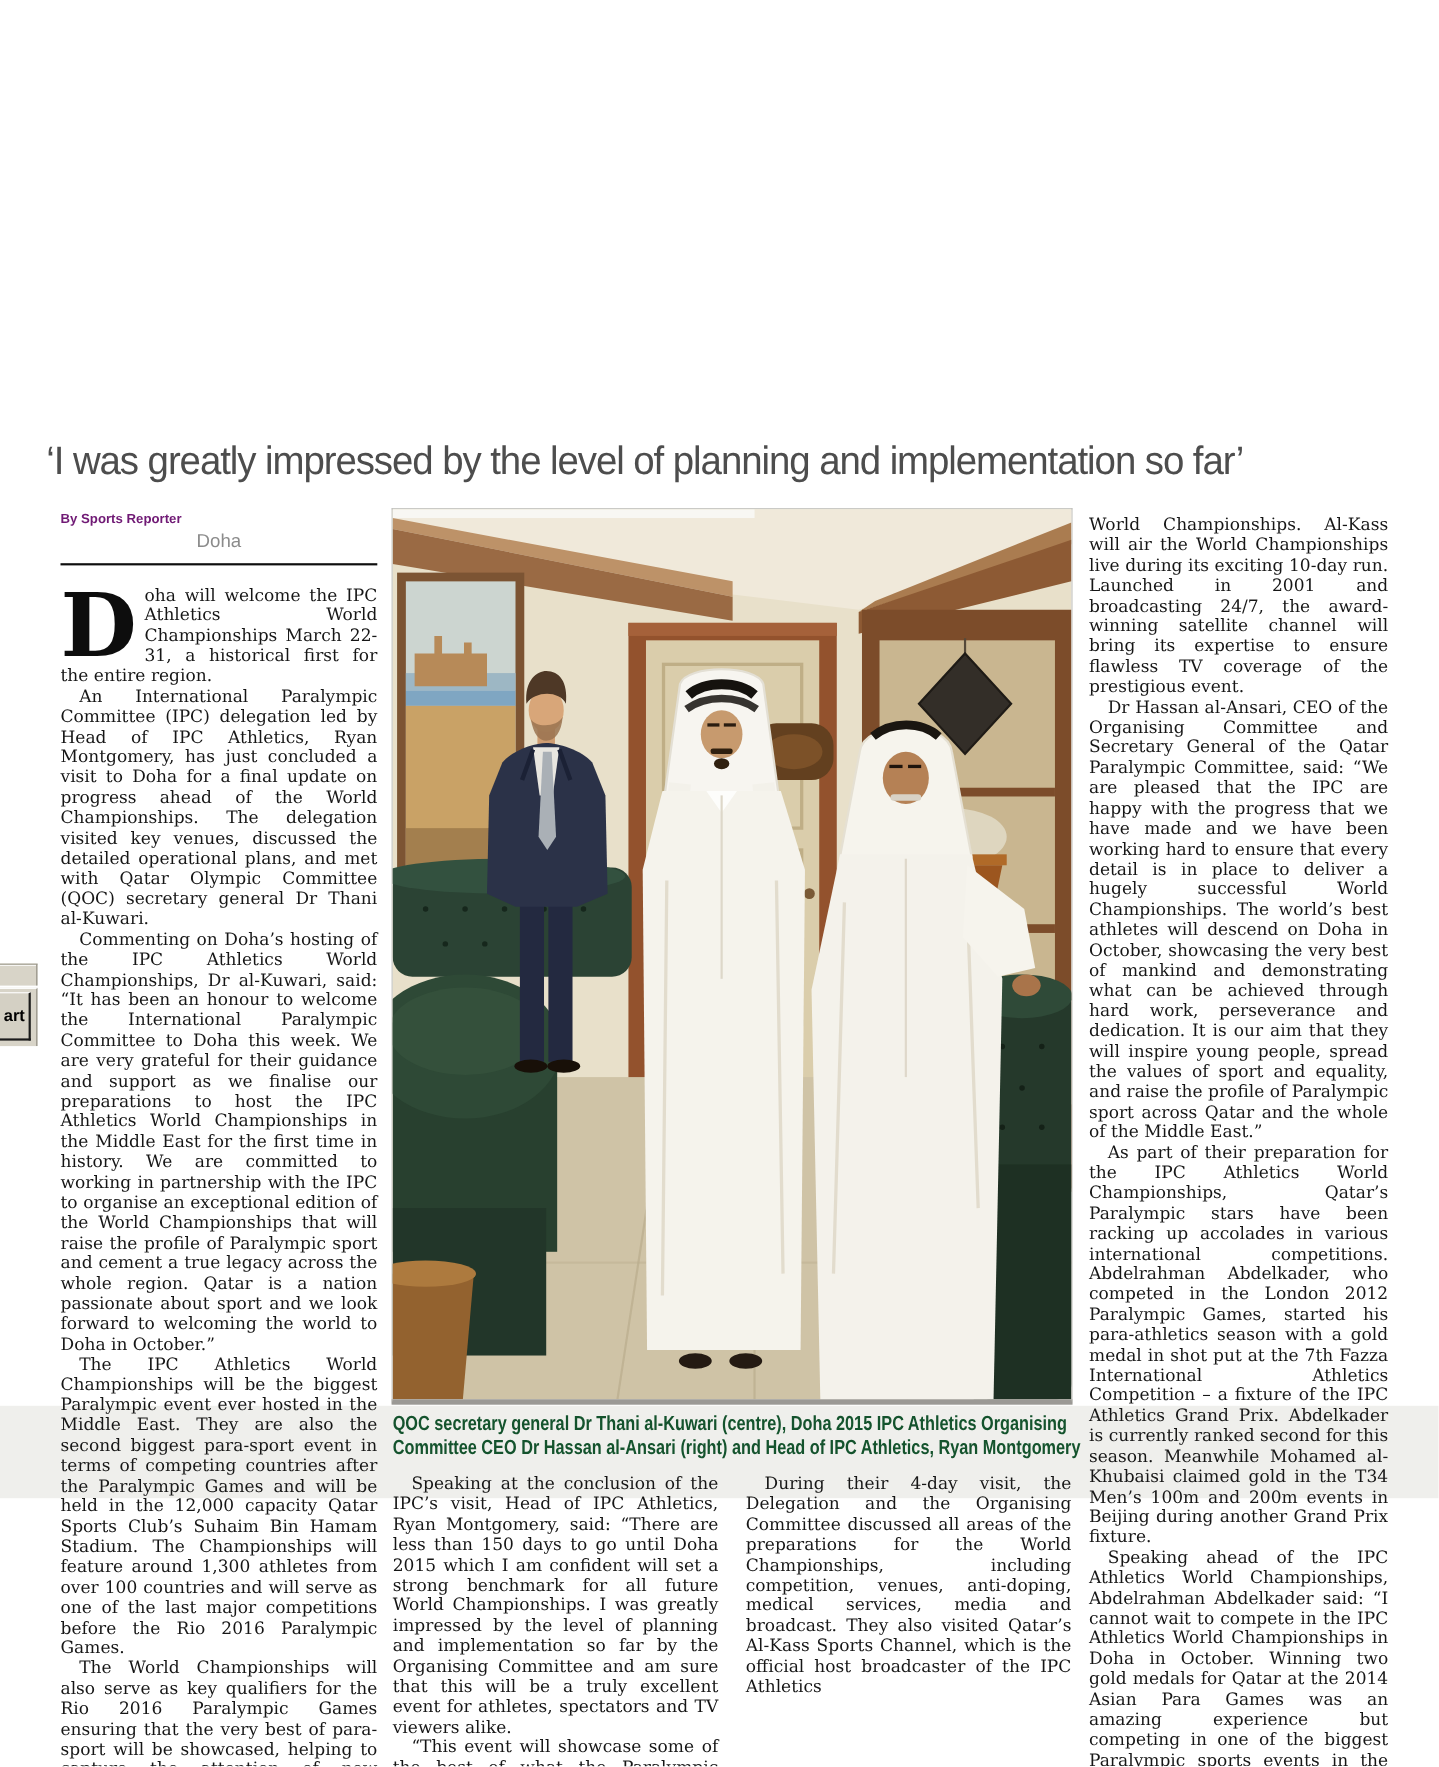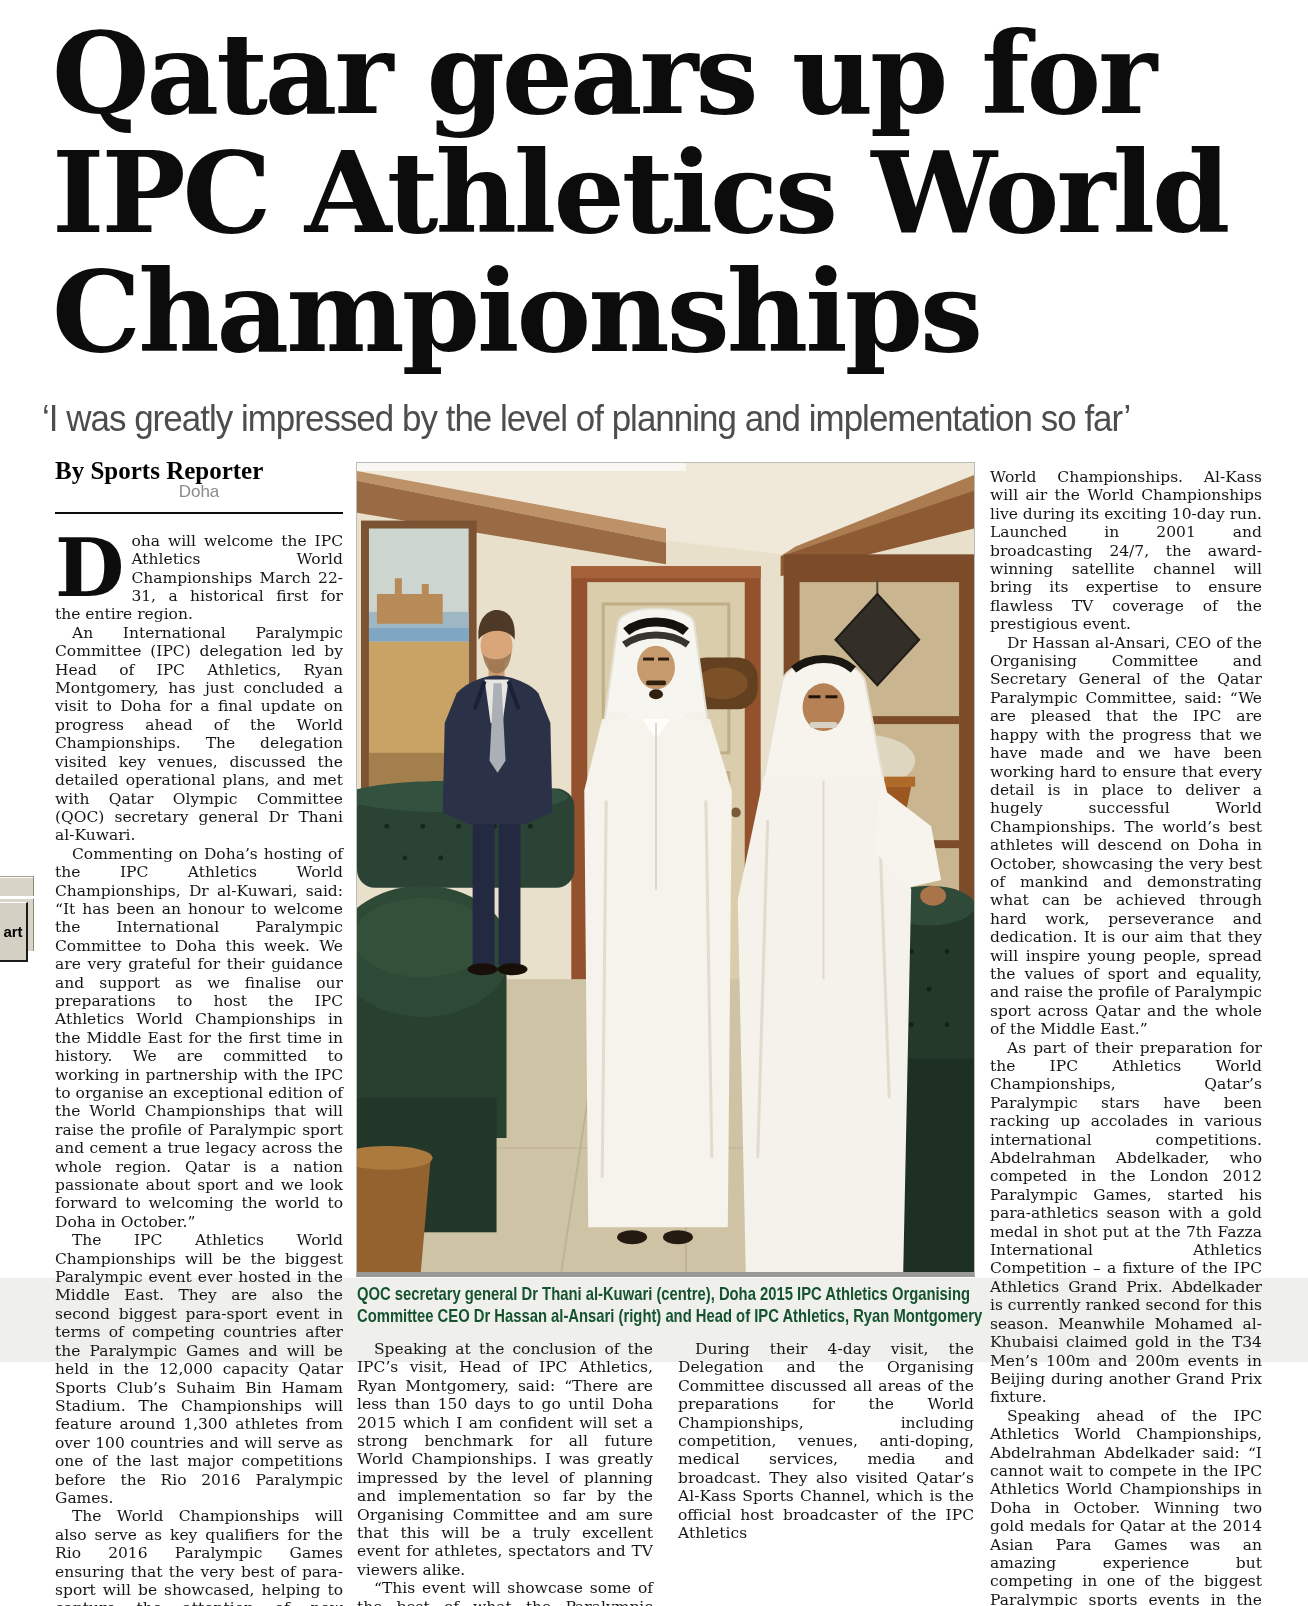--- a/index.html
+++ b/index.html
@@ -22,22 +22,22 @@
   .col { position:absolute; font-size:15.5px; line-height:18.4px; text-align:justify;
          color:#161616; hyphens:auto; }
   .col p { margin:0; text-indent:17px; }
   .col p.noindent { text-indent:0; }
 
   .col-left  { left:55px;  top:462px;  width:288px; }
   .col-right { left:990px; top:468px;  width:272px; }
   .col-midA  { left:357px; top:1340px; width:296px; }
   .col-midB  { left:678px; top:1340px; width:296px; }
 
-  .byline-name { font-family:Liberation Serif, serif; font-weight:bold;
-                 font-size:25px; color:#000000; text-align:left; }
+  .byline-name { font-family:Liberation Sans, sans-serif; font-weight:bold;
+                 font-size:12px; color:#701a75; text-align:left; }
   .byline-city { font-family:"Liberation Sans", sans-serif; font-size:17px;
                  color:#8b8b8b; margin-top:3px; text-align:center; }
   .byline-rule { border:none; border-top:2px solid #0e0e0e; margin:10px 0 18px 0; }
 
   .dropcap { float:left; font-family:"DejaVu Serif", serif; font-weight:bold;
              font-size:80px; line-height:64px; padding:4px 7px 0 0; color:#0d0d0d; }
 
   figure.photo { position:absolute; left:356px; top:462px; width:619px; height:815px; }
   figure.photo svg { display:block; width:619px; height:815px; border:1px solid #bdbdb8;
                      border-bottom:5px solid #9b9995; }
@@ -45,38 +45,33 @@
   .caption { position:absolute; left:357px; top:1283px; width:618px;
              font-family:"Liberation Sans", sans-serif; font-weight:bold;
              font-size:18.5px; line-height:22px; color:#14532d; }
   .caption div { white-space:nowrap; transform:scaleX(0.80); transform-origin:left center; }
 
   .start-fragment { position:absolute; left:0; top:876px; width:34px; height:77px; }
   .start-top  { height:20px; background:#d8d4c8; border-top:1px solid #a29e92;
                 border-right:1px solid #8c887c; box-shadow: inset 0 1px 0 #ffffff; }
   .start-body { margin-top:2px; height:53px; background:#d8d4c8;
                 border-right:1px solid #8c887c; border-top:1px solid #ffffff; position:relative; }
-  .start-btn  { position:absolute; top:3px; left:0; width:28px; height:60px;
+  .start-btn  { position:absolute; top:3px; left:0; width:28px; height:44px;
                 background:#d4d0c4; border:none; border-top:1px solid #ffffff;
                 border-right:2px solid #1b1b1b; border-bottom:2px solid #1b1b1b;
                 font-family:"Liberation Sans", sans-serif; font-weight:bold; font-size:15px;
                 color:#000; text-align:center; cursor:pointer; }
 </style>
 </head>
 <body>
 
 <div class="page">
 
   <div class="scan-band"></div>
 
-  <h1 class="headline">
-    <span>Qatar gears up for</span>
-    <span>IPC Athletics World</span>
-    <span>Championships</span>
-  </h1>
 
   <div class="subhead">‘I was greatly impressed by the level of planning and implementation so far’</div>
 
   <div class="col col-left">
     <div class="byline-name">By Sports Reporter</div>
     <div class="byline-city">Doha</div>
     <hr class="byline-rule">
     <p class="noindent"><span class="dropcap">D</span><span>oha will welcome the IPC Athletics World Championships March 22-31, a historical first for the entire region.</span></p>
     <p>An International Paralympic Committee (IPC) delegation led by Head of IPC Athletics, Ryan Montgomery, has just concluded a visit to Doha for a final update on progress ahead of the World Championships. The delegation visited key venues, discussed the detailed operational plans, and met with Qatar Olympic Committee (QOC) secretary general Dr Thani al-Kuwari.</p>
     <p>Commenting on Doha’s hosting of the IPC Athletics World Championships, Dr al-Kuwari, said: “It has been an honour to welcome the International Paralympic Committee to Doha this week. We are very grateful for their guidance and support as we finalise our preparations to host the IPC Athletics World Championships in the Middle East for the first time in history. We are committed to working in partnership with the IPC to organise an exceptional edition of the World Championships that will raise the profile of Paralympic sport and cement a true legacy across the whole region. Qatar is a nation passionate about sport and we look forward to welcoming the world to Doha in October.”</p>

